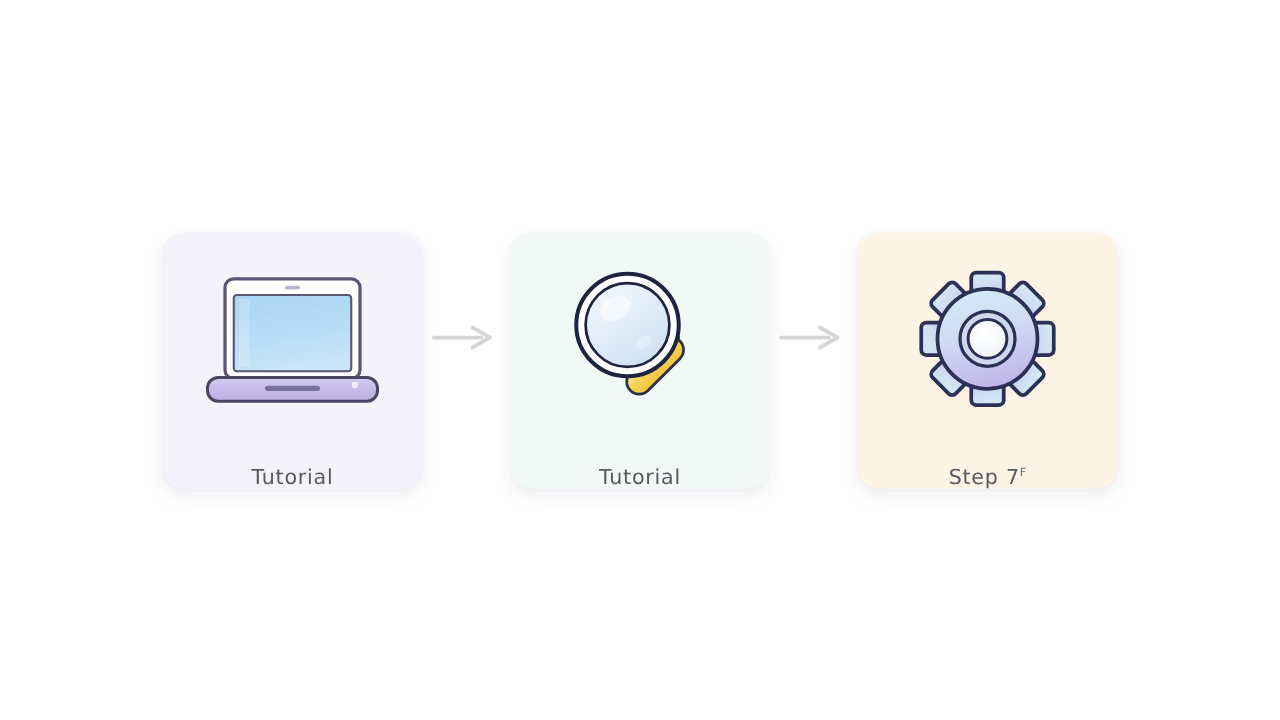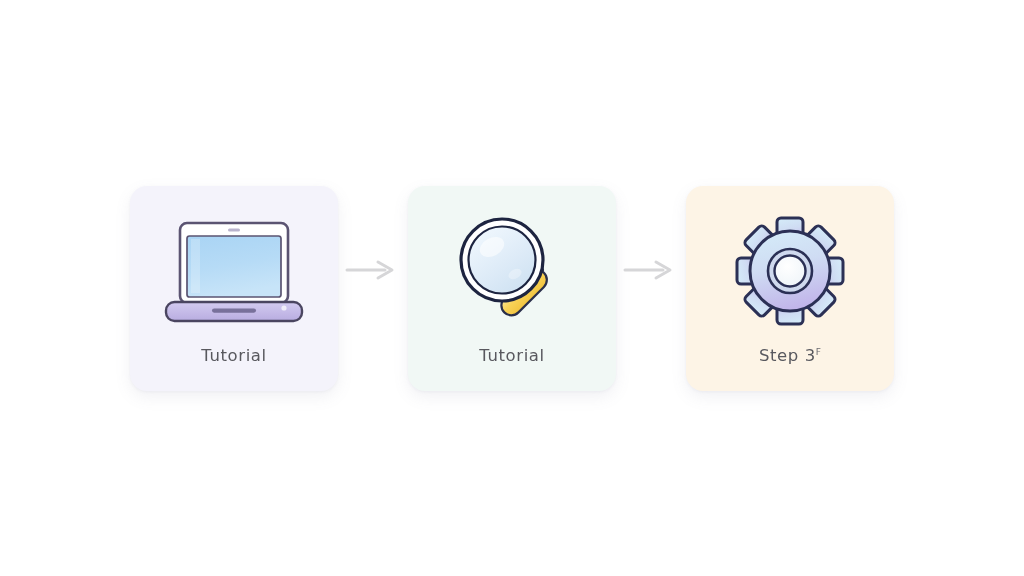--- a/index.html
+++ b/index.html
@@ -35,21 +35,21 @@
   }
 
   .card {
     position: relative;
     width: 208px;
     height: 205px;
     border-radius: 17px;
     display: flex;
     flex-direction: column;
     align-items: center;
-    justify-content: flex-start;
+    justify-content: space-between;
     box-shadow: 0 6px 16px rgba(120,120,150,0.10),
                 0 1px 3px rgba(120,120,150,0.07);
     flex: 0 0 auto;
   }
 
   .card-icon {
     width: 150px;
     height: 126px;
     margin-top: 22px;
     display: flex;
@@ -223,18 +223,18 @@
                 </g>
             </g>
             <circle cx="0" cy="0" r="40" fill="url(#gearGrad)" stroke="#2b3055" stroke-width="3"></circle>
 
             <circle cx="0" cy="0" r="22" fill="#cfd9ee" stroke="#2b3055" stroke-width="2.6"></circle>
             <circle cx="0" cy="0" r="15.5" fill="url(#hubGrad)" stroke="#2b3055" stroke-width="2.4"></circle>
           </g>
         </svg>
       </div>
       <div class="card-label">
-        <span>Step 3</span><span class="label-sup">F</span>
+        <span>Step 7</span><span class="label-sup">F</span>
       </div>
     </div>
 
   </div>
 </div>
 
 </body></html>

